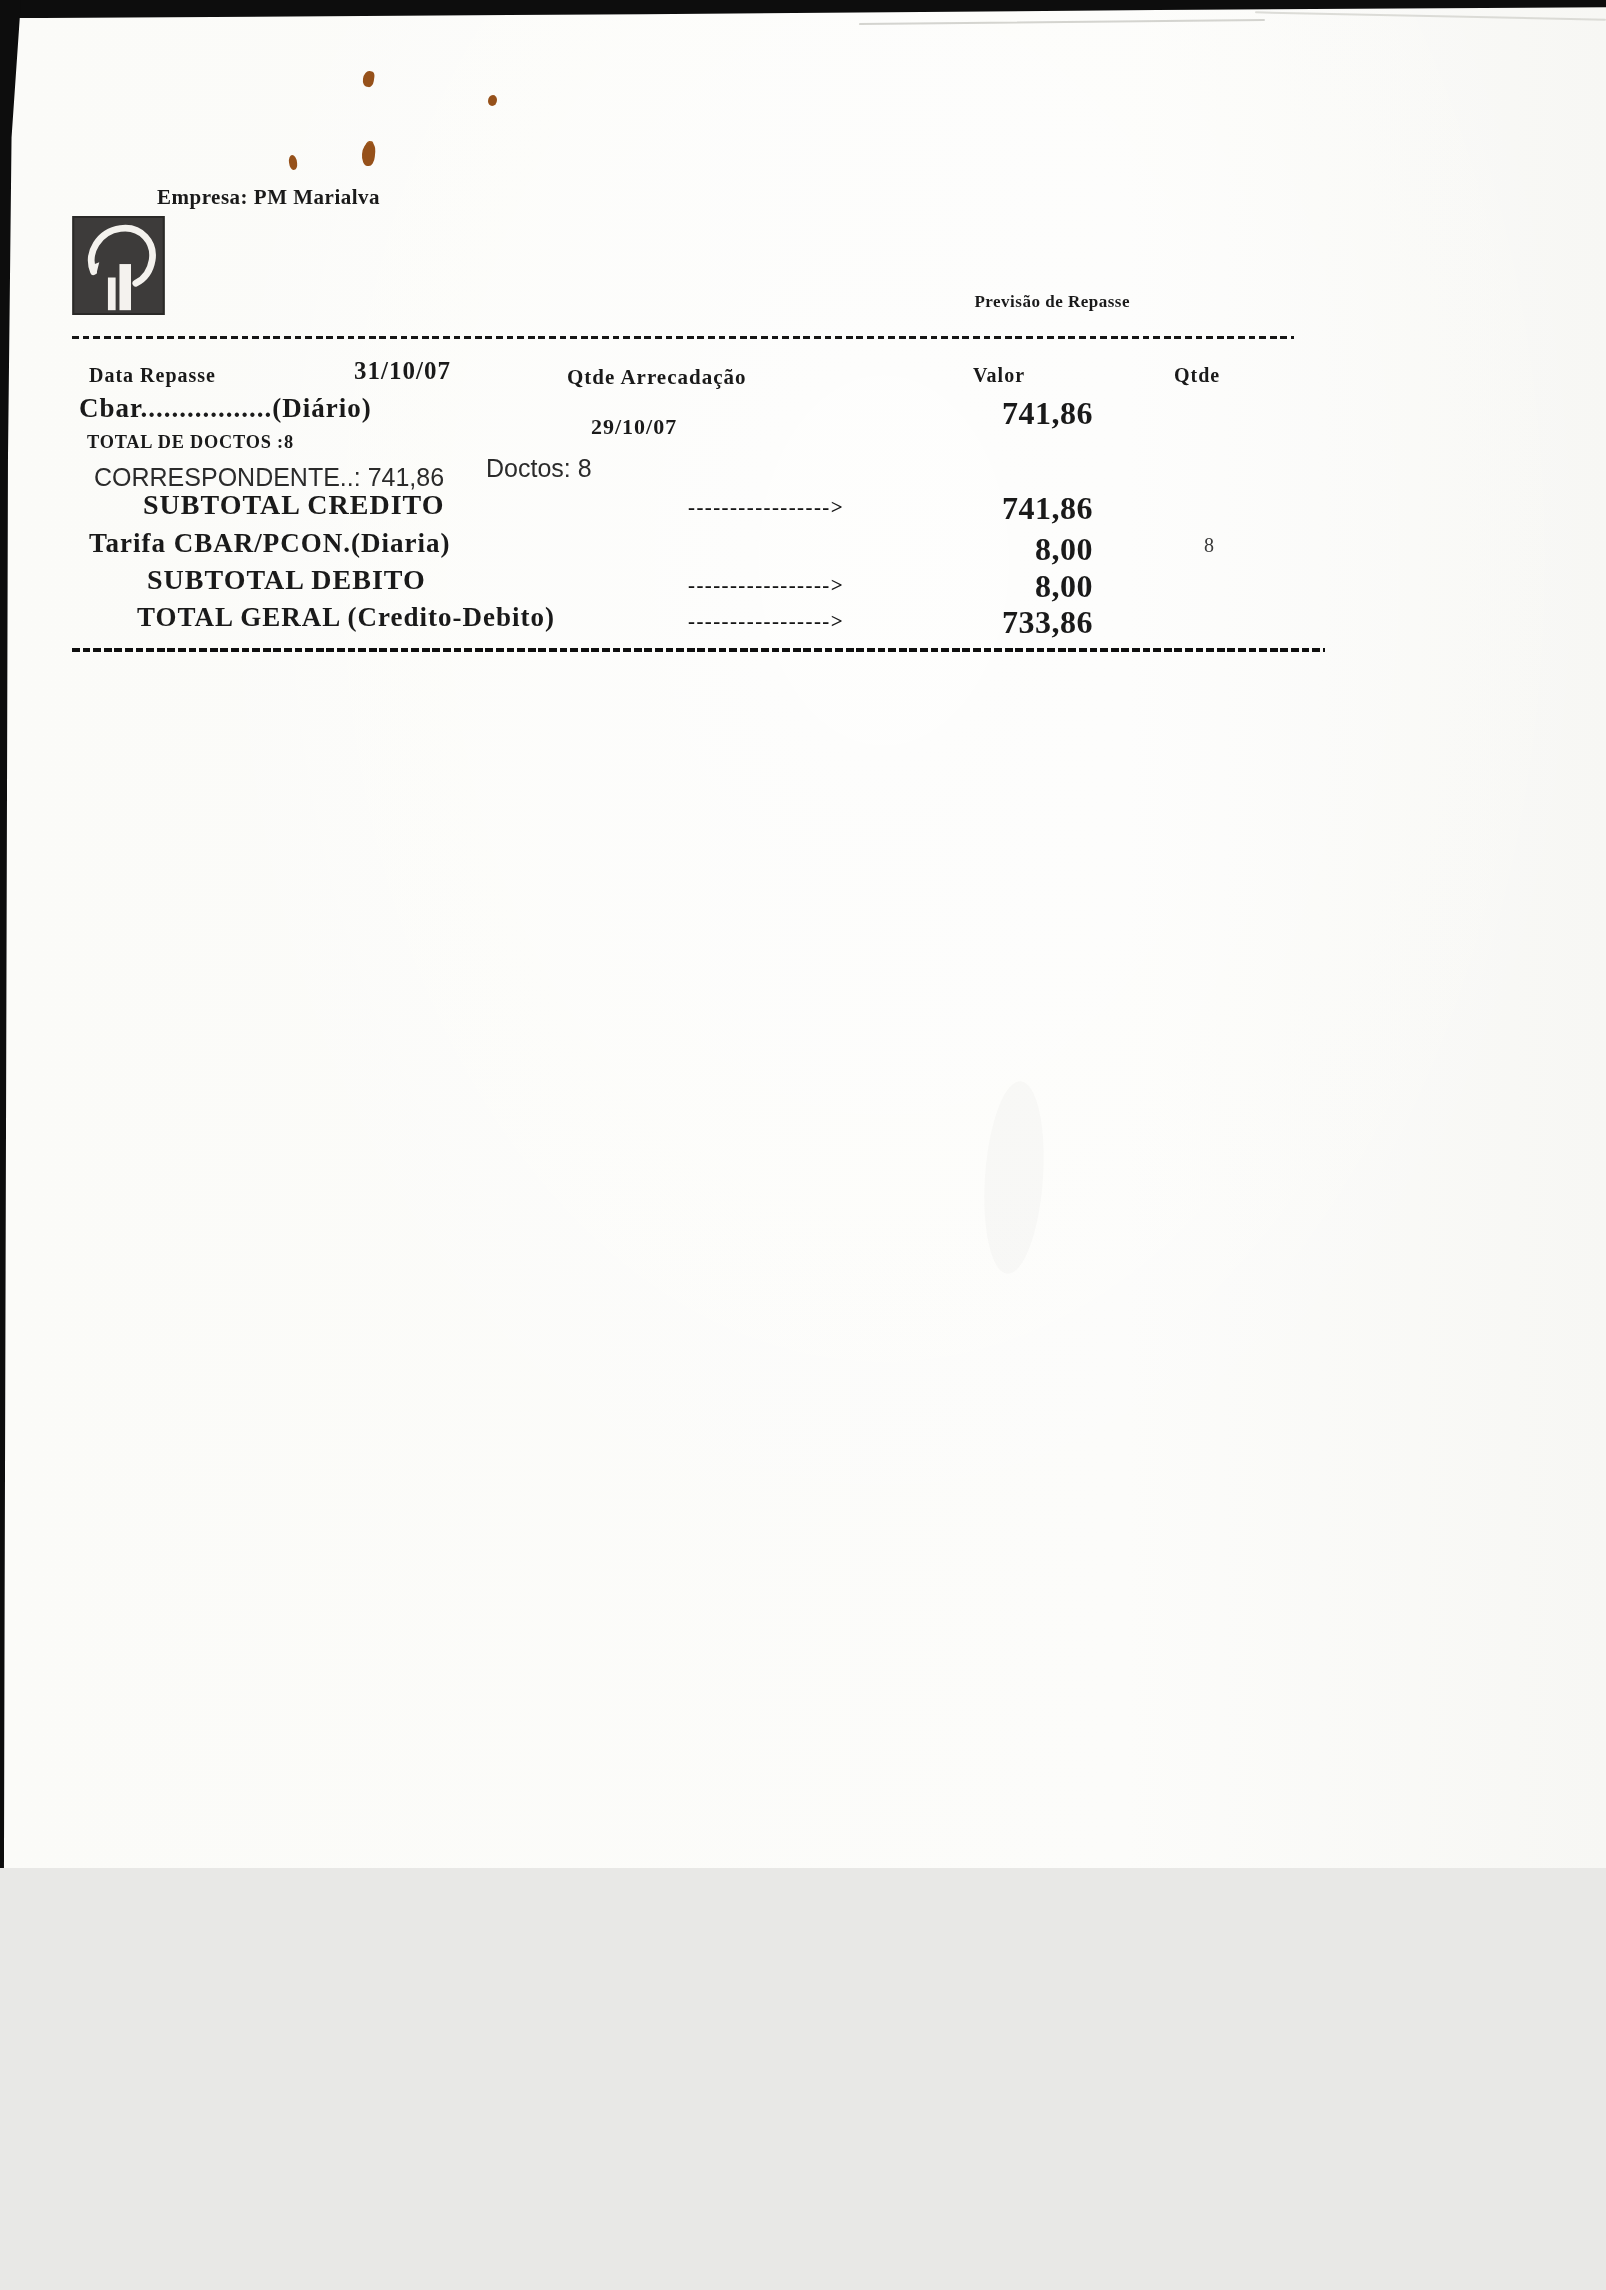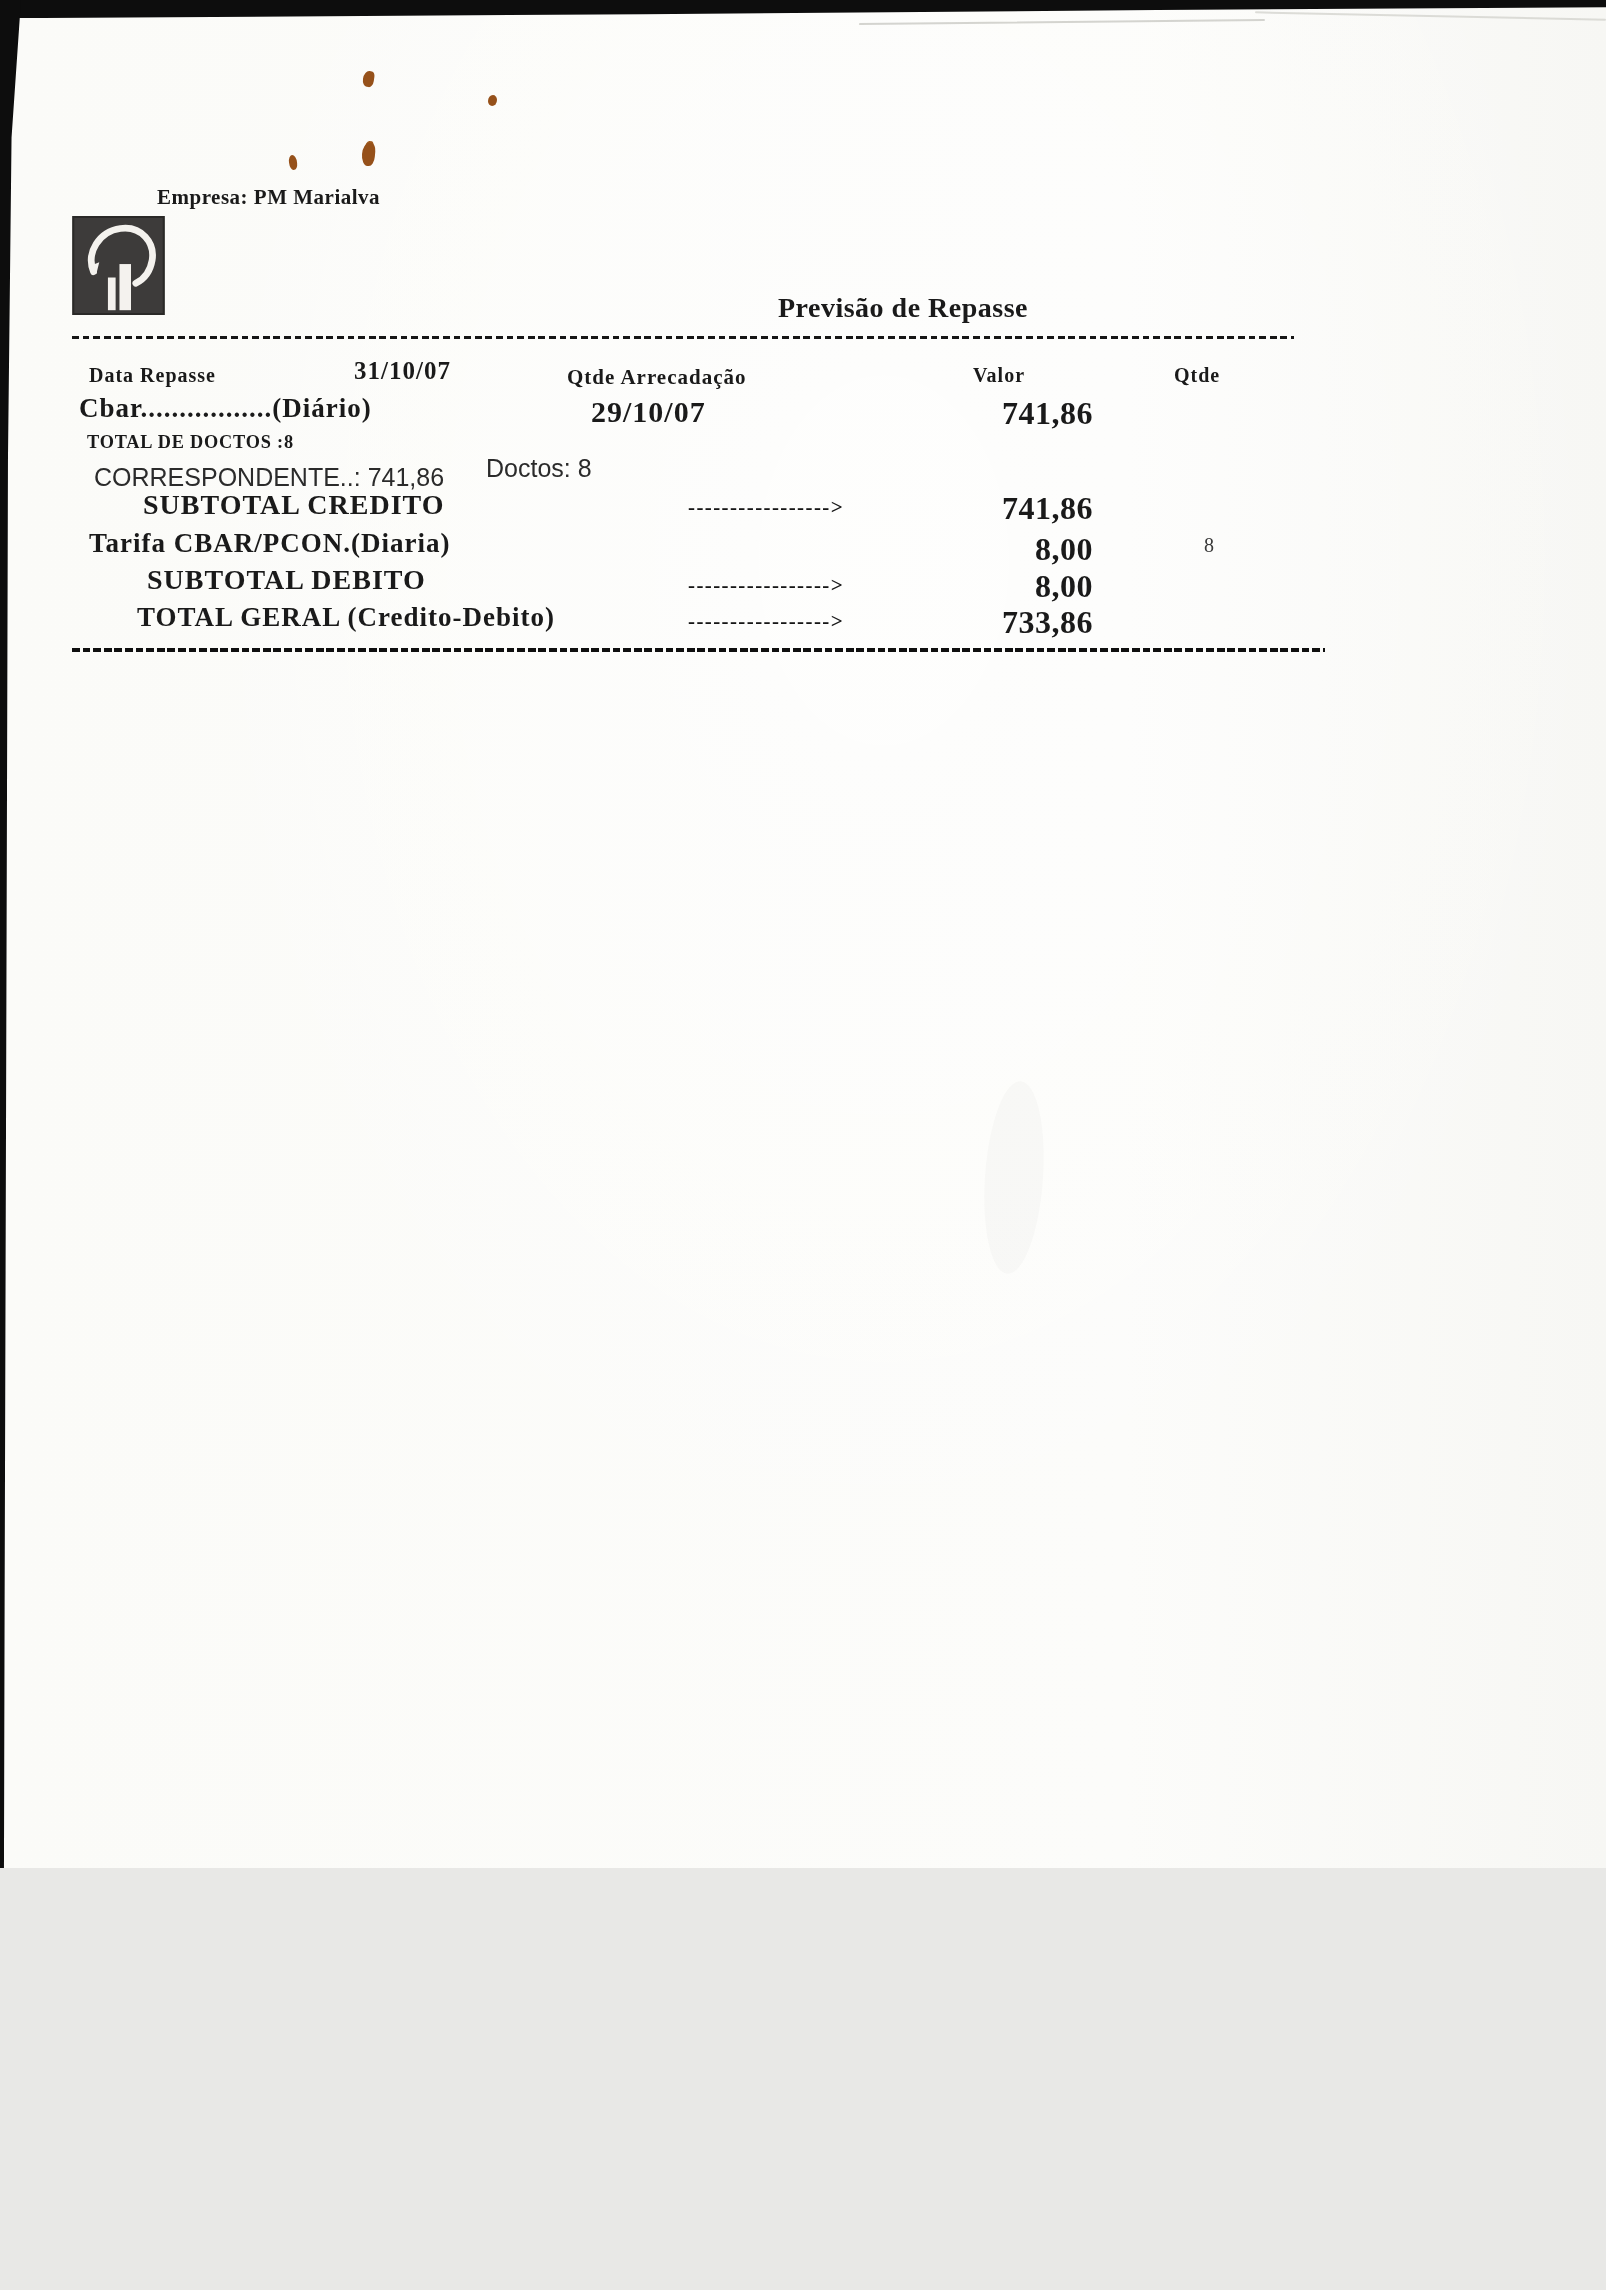--- a/index.html
+++ b/index.html
@@ -36,21 +36,21 @@
   }
   .speck{position:absolute;background:#96511a;}
   .speck.a{left:363px;top:71px;width:10.6px;height:16.4px;border-radius:70% 40% 55% 60%;transform:rotate(8deg);}
   .speck.b{left:488px;top:95px;width:8.7px;height:10.6px;border-radius:60% 50% 60% 50%;}
   .speck.c{left:289px;top:155px;width:7.7px;height:14.5px;border-radius:55% 65% 50% 60%;transform:rotate(-6deg);}
   .speck.d{left:362px;top:143px;width:12.6px;height:23px;border-radius:65% 45% 55% 65%;transform:rotate(5deg);box-shadow:0 -3.9px 0 -1.9px #a05a1e;}
   .crease{position:absolute;left:985px;top:1081px;width:58px;height:193px;background:#9a9a94;opacity:.05;border-radius:50%;transform:rotate(4deg);}
   
   .company{position:absolute;left:157px;top:185px;font-size:21px;font-weight:bold;letter-spacing:0.5px;}
   .logo{position:absolute;left:72px;top:216px;width:93px;height:99px;}
-  .doc-title{position:absolute;left:676px;top:292px;width:454px;text-align:center;font-size:28px;font-weight:bold;letter-spacing:0.5px;}
+  .doc-title{position:absolute;left:676px;top:292px;width:454px;text-align:right;font-size:17px;font-weight:bold;letter-spacing:0.5px;}
   
   .rule{position:absolute;height:2.9px;
     background-image:repeating-linear-gradient(90deg,#161616 0 6.8px,transparent 6.8px 10.6px);}
   .rule1{left:72px;top:336px;width:1222px;}
   .rule2{left:72px;top:648px;width:1253px;height:3.9px;
     background-image:repeating-linear-gradient(90deg,#0f0f0f 0 7.7px,transparent 7.7px 10.6px);}
   
   .t{position:absolute;white-space:nowrap;font-weight:bold;}
   .hdr{font-size:20px;letter-spacing:1px;}
   .big{font-size:27px;letter-spacing:1px;}
@@ -90,21 +90,21 @@
 
   <div class="rule rule1"></div>
 
   <div class="t hdr" style="left:89px;top:364px;">Data Repasse</div>
   <div class="t" style="left:354px;top:357px;font-size:25px;letter-spacing:1px;">31/10/07</div>
   <div class="t hdr" style="left:567px;top:365px;font-size:21px;">Qtde Arrecadação</div>
   <div class="t hdr" style="left:973px;top:364px;">Valor</div>
   <div class="t hdr" style="left:1174px;top:364px;text-align:right;">Qtde</div>
 
   <div class="t big" style="left:79px;top:393px;">Cbar.................(Diário)</div>
-  <div class="t" style="left:591px;top:395px;font-size:30px;letter-spacing:1px;">29/10/07</div>
+  <div class="t" style="left:591px;top:414px;font-size:22px;letter-spacing:1px;">29/10/07</div>
   <div class="t val" style="left:917px;top:395px;">741,86</div>
 
   <div class="t" style="left:87px;top:432px;font-size:18.3px;letter-spacing:0.8px;">TOTAL DE DOCTOS :8</div>
 
   <div class="t mono-sans" style="left:94px;top:463px;">CORRESPONDENTE..: 741,86</div>
   <div class="t mono-sans" style="left:486px;top:454px;">Doctos: 8</div>
 
   <div class="t big" style="left:143px;top:489px;font-size:28px;">SUBTOTAL CREDITO</div>
   <div class="t arrow" style="left:688px;top:495px;">-----------------&gt;</div>
   <div class="t val" style="left:917px;top:490px;">741,86</div>

